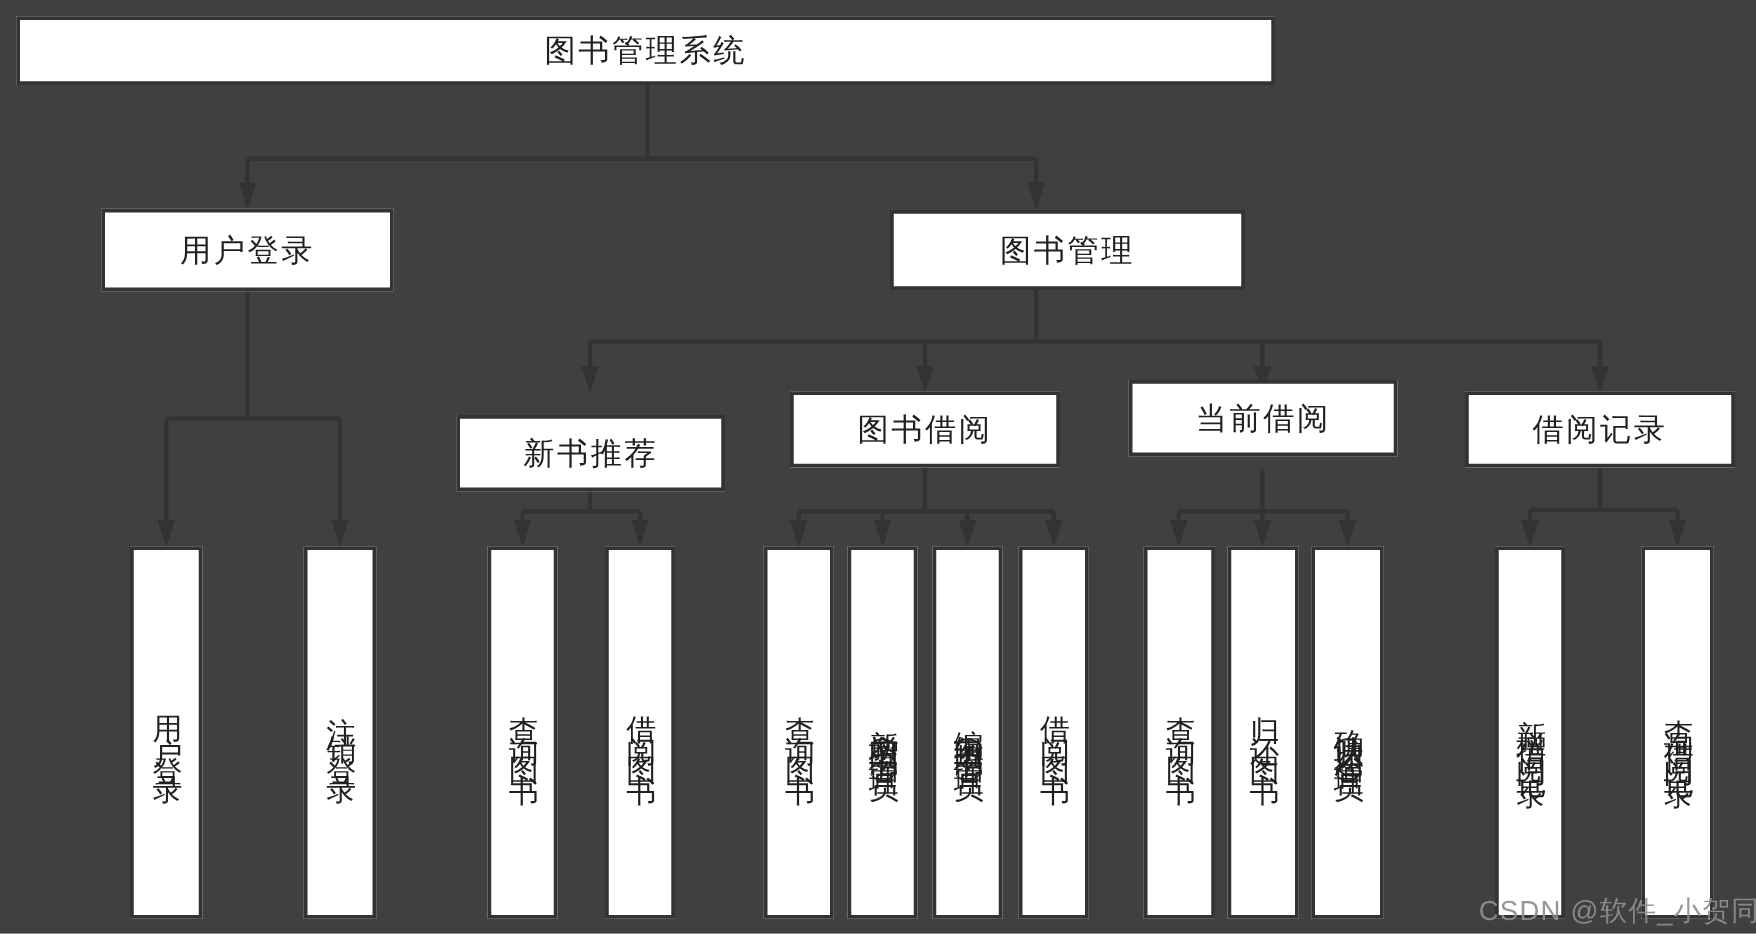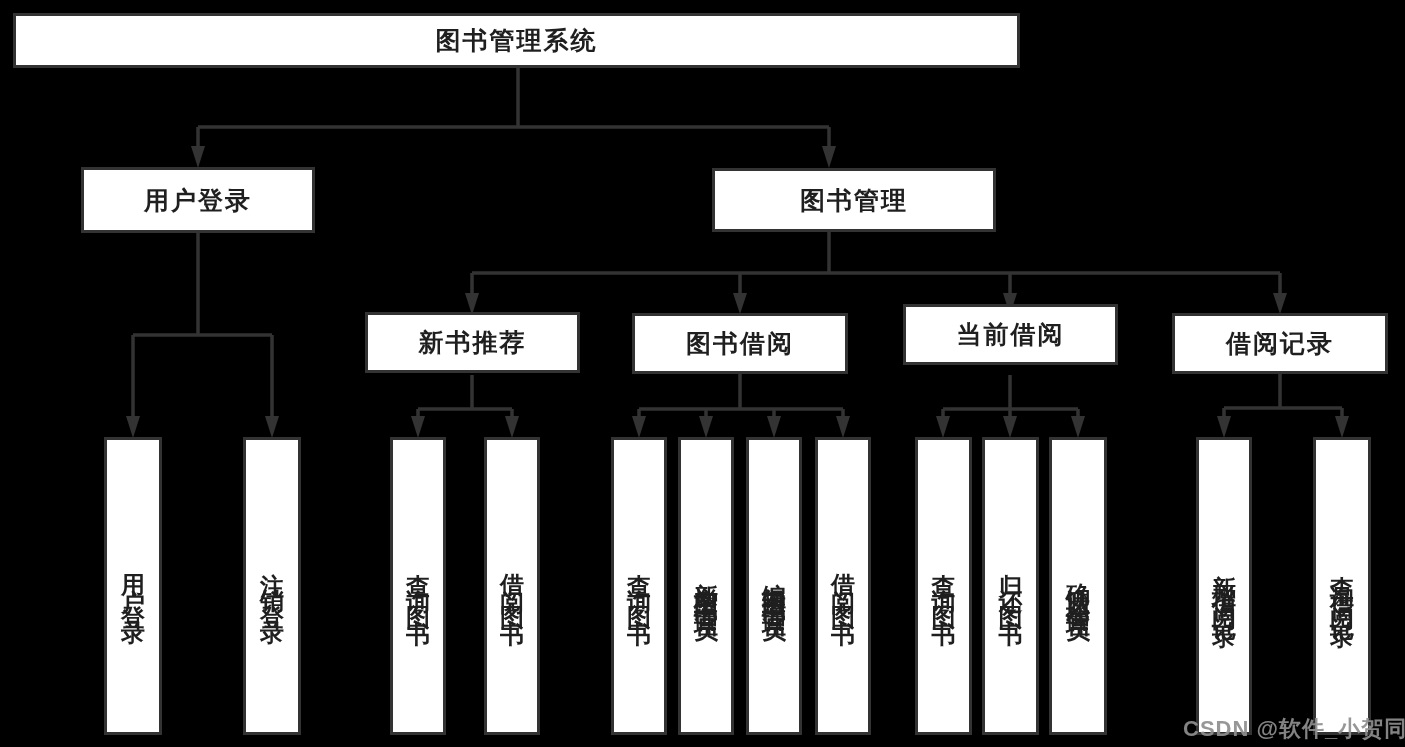--- a/index.html
+++ b/index.html
@@ -1,22 +1,21 @@
 <!DOCTYPE html>
 <html><head>
 <meta charset="utf-8">
 <style>
   html,body{margin:0;padding:0;background:#ffffff;}
   .canvas{
     position:relative;
     width:1405px;height:747px;
-    background:#000000;
+    background:#404040;
     font-family:"Liberation Sans","DejaVu Sans",sans-serif;
     overflow:hidden;
-    font-weight:bold;
   }
   .wires{position:absolute;left:0;top:0;}
   .box{
     position:absolute;
     box-sizing:border-box;
     border:3px solid #333333;
     background:#ffffff;
     display:flex;
     align-items:center;
     justify-content:center;
@@ -128,21 +127,21 @@
     <span>图书管理系统</span>
   </div>
 
   <div class="box hbox" style="left:81px;top:167px;width:234px;height:66px">
     <span>用户登录</span>
   </div>
   <div class="box hbox" style="left:712px;top:168px;width:284px;height:64px">
     <span>图书管理</span>
   </div>
 
-  <div class="box hbox" style="left:365px;top:312px;width:215px;height:61px">
+  <div class="box hbox" style="left:365px;top:332px;width:215px;height:61px">
     <span>新书推荐</span>
   </div>
   <div class="box hbox" style="left:632px;top:313px;width:216px;height:61px">
     <span>图书借阅</span>
   </div>
   <div class="box hbox" style="left:903px;top:304px;width:215px;height:61px">
     <span>当前借阅</span>
   </div>
   <div class="box hbox" style="left:1172px;top:313px;width:216px;height:61px">
     <span>借阅记录</span>

